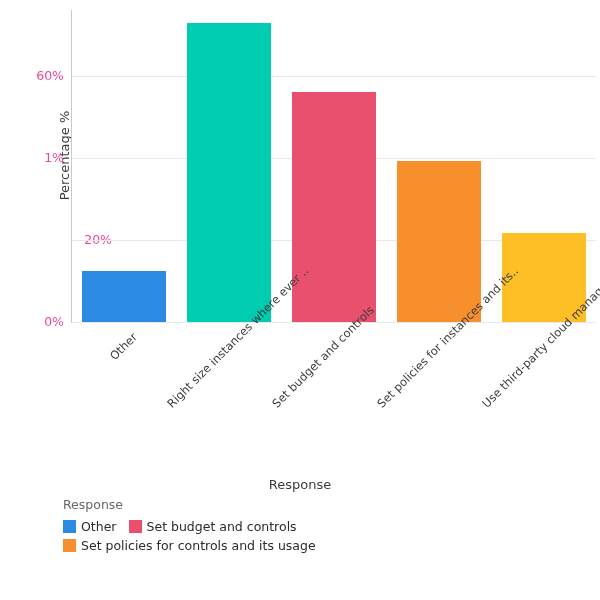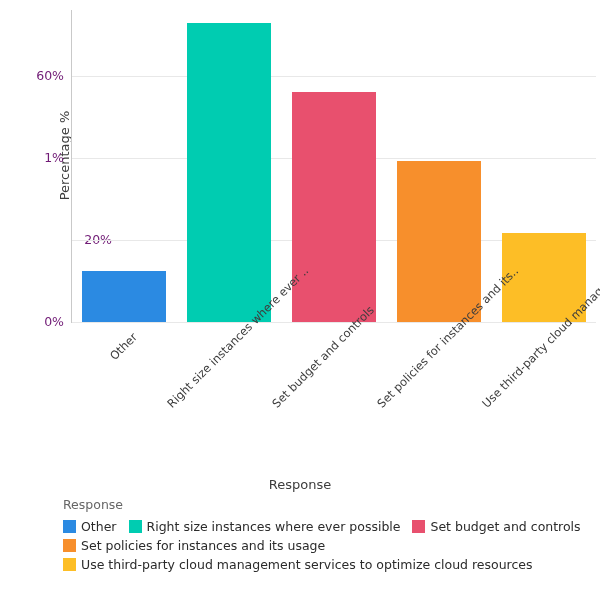--- a/index.html
+++ b/index.html
@@ -65,21 +65,21 @@
   .bar {
     position: absolute;
     bottom: 0;
   }
   .ytick-wrap {
     position: absolute;
     left: 0;
     width: 64px;
     text-align: right;
     font-size: 12.5px;
-    color: #701a75;
+    color: #ec4899;
   }
 
   .ylabel {
     position: absolute;
     left: -6px;
     top: 148px;
     width: 140px;
     text-align: center;
     font-size: 13px;
     color: #3c3c3c;
@@ -189,36 +189,26 @@
 
   <div class="legend">
     <div class="legend-title">Response</div>
     <div id="legend-items">
         <div class="legend-row">
           <div class="legend-item">
             <span class="legend-swatch" style="background: rgb(43, 138, 226);"></span>
             <span class="legend-text">Other</span>
           </div>
           <div class="legend-item">
-            <span class="legend-swatch" style="background: rgb(0, 204, 177);"></span>
-            <span class="legend-text">Right size instances where ever possible</span>
-          </div>
-          <div class="legend-item">
             <span class="legend-swatch" style="background: rgb(232, 80, 110);"></span>
             <span class="legend-text">Set budget and controls</span>
           </div>
         </div>
         <div class="legend-row">
           <div class="legend-item">
             <span class="legend-swatch" style="background: rgb(247, 143, 44);"></span>
-            <span class="legend-text">Set policies for instances and its usage</span>
-          </div>
-        </div>
-        <div class="legend-row">
-          <div class="legend-item">
-            <span class="legend-swatch" style="background: rgb(253, 190, 38);"></span>
-            <span class="legend-text">Use third-party cloud management services to optimize cloud resources</span>
+            <span class="legend-text">Set policies for controls and its usage</span>
           </div>
         </div>
       </div>
   </div>
 
 </div>
 
 </body></html>

